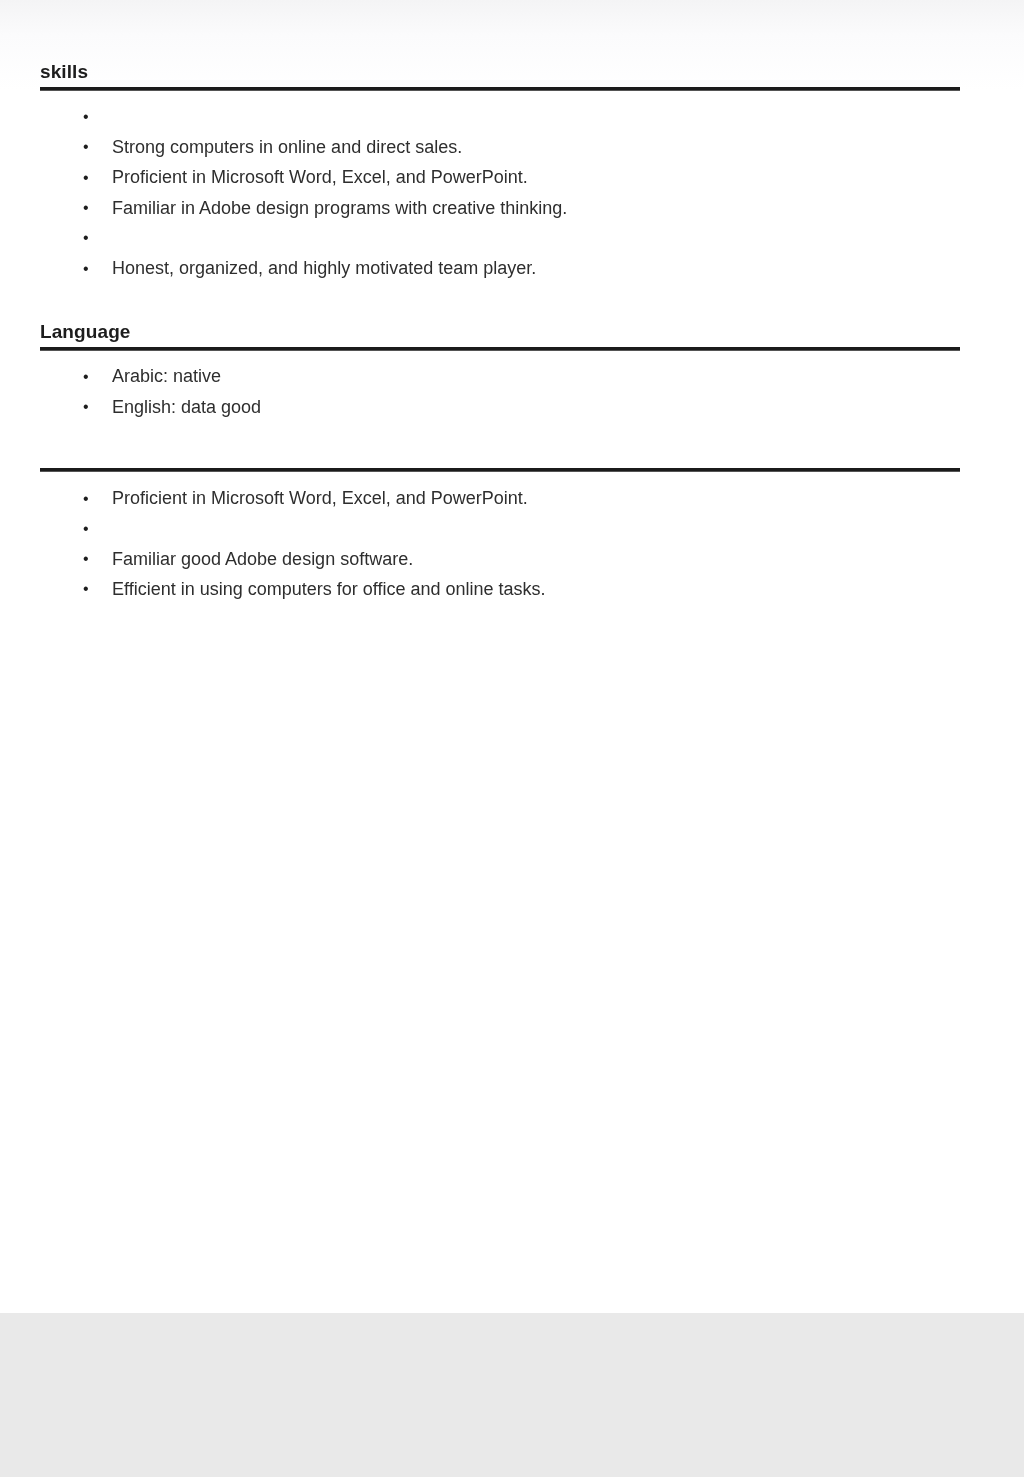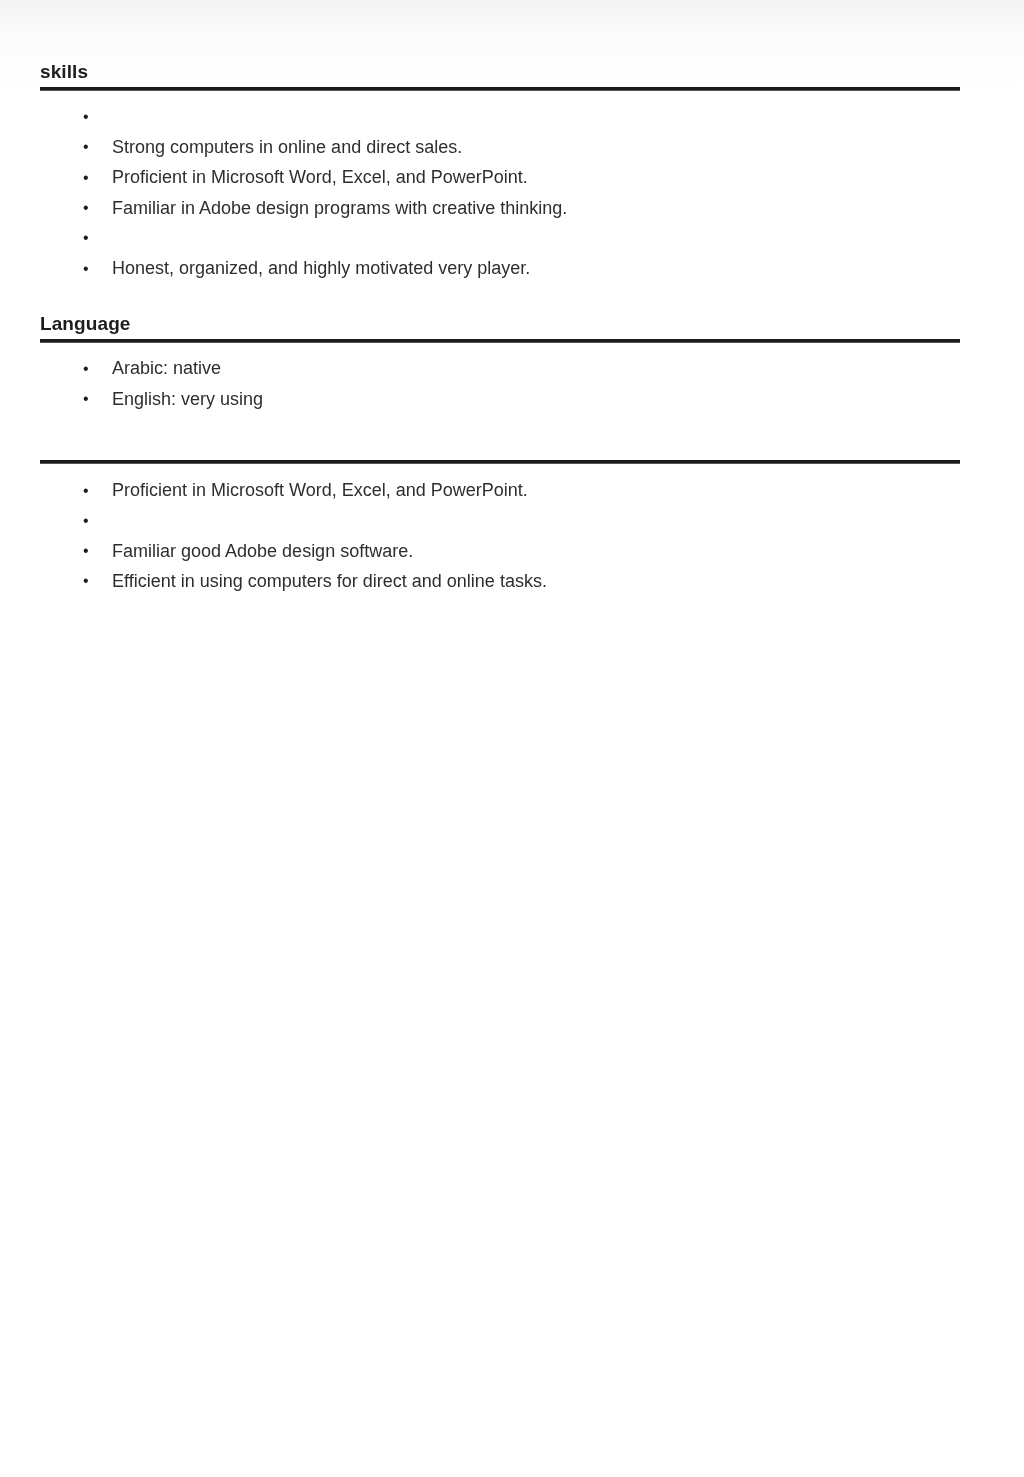--- a/index.html
+++ b/index.html
@@ -3,21 +3,21 @@
   <meta charset="utf-8">
   <style>
     html, body {
       margin: 0;
       padding: 0;
       background: #e9e9e9;
     }
     .page {
       position: relative;
       width: 1024px;
-      height: 1477px;
+      height: 1313px;
       margin: 0 auto;
       background: #ffffff;
       background-image: linear-gradient(180deg, #f4f4f5 0%, #fbfbfc 35px, #ffffff 90px);
       font-family: "Liberation Sans", "DejaVu Sans", sans-serif;
       color: #2e2e2e;
       overflow: hidden;
       box-sizing: border-box;
       padding: 59px 64px 0 40px;
     }
     .section {
@@ -51,21 +51,21 @@
       font-size: 18px;
       color: #2e2e2e;
     }
     ul.bullet-list .bullet {
       display: inline-block;
       width: 29px;
       flex: 0 0 29px;
       font-size: 16px;
       color: #1d1d1d;
     }
-    .section-language { margin-top: 27px; }
+    .section-language { margin-top: 35px; }
     .section-computer { margin-top: 46px; }
   </style>
 </head>
 <body>
 
 <div class="page">
 
   <div class="section section-skills">
     <h2 class="section-heading">skills</h2>
     <div class="section-rule"></div>
@@ -83,54 +83,54 @@
       </li>
       <li>
         <span class="bullet">•</span>
         <span class="li-text">Familiar in Adobe design programs with creative thinking.</span>
       </li>
       <li>
         <span class="bullet">•</span>
       </li>
       <li>
         <span class="bullet">•</span>
-        <span class="li-text">Honest, organized, and highly motivated very player.</span>
+        <span class="li-text">Honest, organized, and highly motivated team player.</span>
       </li>
     </ul>
   </div>
 
   <div class="section section-language">
     <h2 class="section-heading">Language</h2>
     <div class="section-rule"></div>
     <ul class="bullet-list">
       <li>
         <span class="bullet">•</span>
         <span class="li-text">Arabic: native</span>
       </li>
       <li>
         <span class="bullet">•</span>
-        <span class="li-text">English: very using</span>
+        <span class="li-text">English: data good</span>
       </li>
     </ul>
   </div>
 
   <div class="section section-computer">
     <div class="section-rule"></div>
     <ul class="bullet-list">
       <li>
         <span class="bullet">•</span>
         <span class="li-text">Proficient in Microsoft Word, Excel, and PowerPoint.</span>
       </li>
       <li>
         <span class="bullet">•</span>
       </li>
       <li>
         <span class="bullet">•</span>
         <span class="li-text">Familiar good Adobe design software.</span>
       </li>
       <li>
         <span class="bullet">•</span>
-        <span class="li-text">Efficient in using computers for direct and online tasks.</span>
+        <span class="li-text">Efficient in using computers for office and online tasks.</span>
       </li>
     </ul>
   </div>
 
 </div>
 
 </body></html>

